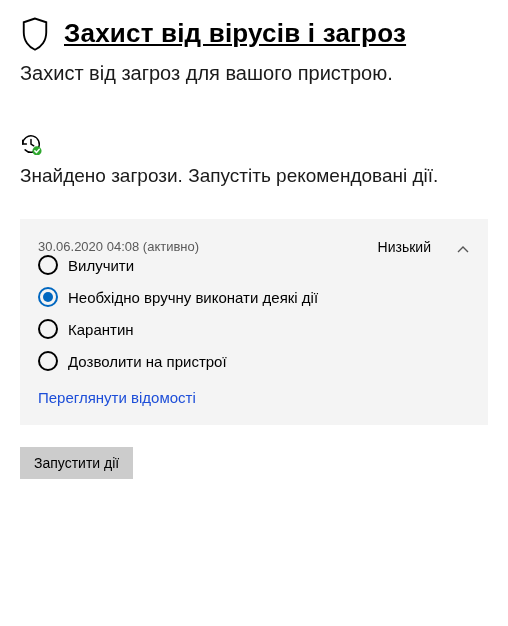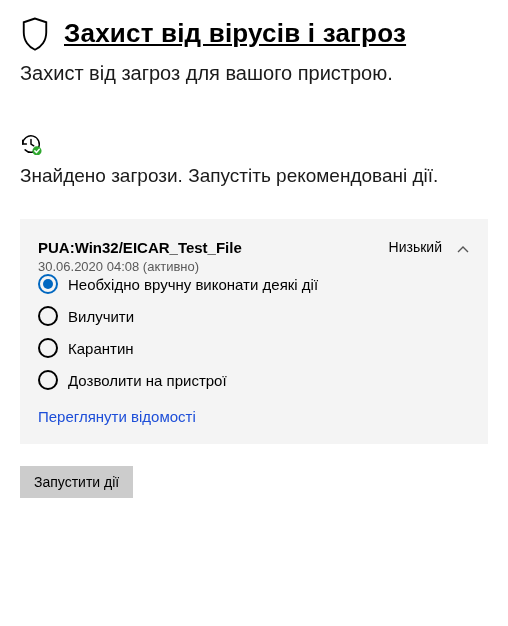--- a/index.html
+++ b/index.html
@@ -74,21 +74,21 @@
       font-weight: 600;
       margin-bottom: 3px;
     }
     .threat-time {
       font-size: 13px;
       color: #5a5a5a;
     }
     .severity-block {
       display: flex;
       align-items: center;
-      gap: 14px;
+      gap: 25px;
       font-size: 14px;
       cursor: pointer;
     }
     .severity-block .chev {
       width: 14px;
       height: 10px;
     }
     .action-params {
       font-size: 14px;
       margin-top: 14px;
@@ -168,47 +168,46 @@
       <polyline points="16.2,19.5 18,21.3 21,17.8" stroke="#fff" stroke-width="1.6" fill="none" stroke-linecap="round"></polyline>
     </svg>
   </span>
 </div>
 <p class="section-subtitle">Знайдено загрози. Запустіть рекомендовані дії.</p>
 
 
 <div class="threat-card">
   <div class="threat-header">
     <div class="threat-title-block">
-      <div class="threat-name">PUA:Win32/EICAR_Test_File</div>
       <div class="threat-time">30.06.2020 04:08 (активно)</div>
     </div>
     <div class="severity-block">
       <span>Низький</span>
       <span class="chev">
         <svg viewBox="0 0 14 10" fill="none" stroke="#555" stroke-width="1.4">
           <polyline points="2,7 7,2 12,7"></polyline>
         </svg>
       </span>
     </div>
   </div>
 
 
   <div class="radio-list">
     <label class="radio-item">
+      <span class="radio-circle"></span>
+      <span>Вилучити</span>
+    </label>
+    <label class="radio-item">
       <span class="radio-circle selected">
           <span class="radio-dot"></span>
         </span>
       <span>Необхідно вручну виконати деякі дії</span>
     </label>
     <label class="radio-item">
       <span class="radio-circle"></span>
-      <span>Вилучити</span>
-    </label>
-    <label class="radio-item">
-      <span class="radio-circle"></span>
       <span>Карантин</span>
     </label>
     <label class="radio-item">
       <span class="radio-circle"></span>
       <span>Дозволити на пристрої</span>
     </label>
   </div>
 
   <span class="details-link">Переглянути відомості</span>
 </div>

